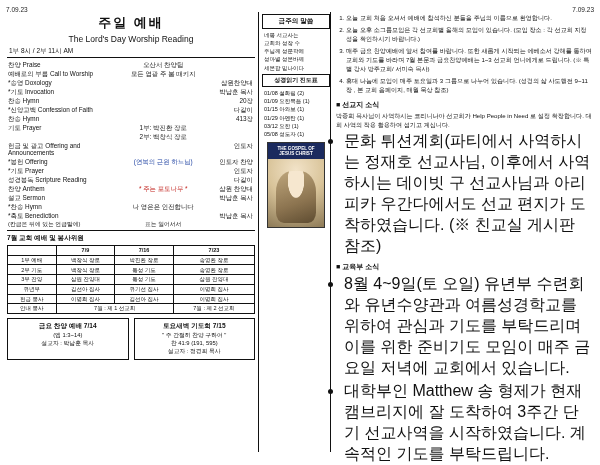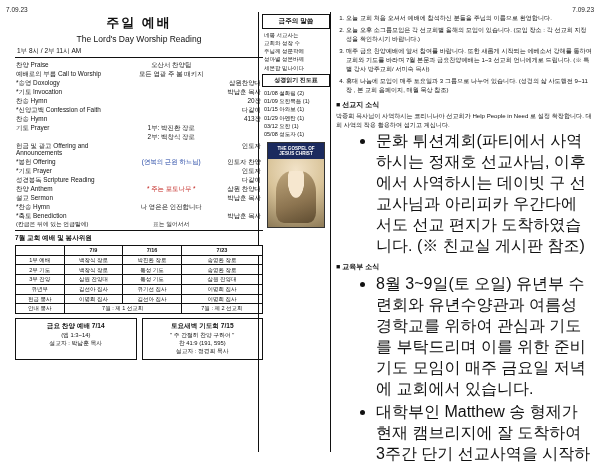--- a/index.html
+++ b/index.html
@@ -13,21 +13,21 @@
     overflow:hidden;
   }
   .page { position:relative; width:600px; height:465px; }
 
   .dateline { position:absolute; font-size:6.5px; color:#222; }
   .dateline.left { left:6px; top:6px; }
   .dateline.right { right:6px; top:6px; }
 
   
   .col { position:absolute; top:14px; }
-  .col1 { left:15px; width:248px; }
+  .col1 { left:7px; width:248px; }
   .col2 { left:262px; width:68px; }
   .col3 { left:334px; width:258px; }
 
   .vline { position:absolute; top:12px; width:1px; background:#111; }
   .v1 { left:258px; height:440px; }
   .v2 { left:330px; height:440px; }
 
   
   .title-ko {
     text-align:center; font-size:13px; font-weight:bold; letter-spacing:2px;
@@ -100,21 +100,21 @@
   .c3title {
     font-size:8px; font-weight:bold; margin:0 0 3px 4px;
   }
   ol.notices {
     margin:0; padding-left:12px; font-size:6.1px; line-height:1.45;
   }
   ol.notices > li { margin-bottom:3.5px; }
   .c3sect { font-size:7px; font-weight:bold; margin:5px 0 2px 2px; }
   .c3body { font-size:6.1px; line-height:1.45; margin:0 0 0 2px; }
   ul.dash { margin:1px 0 0 0; padding-left:10px; }
-  ul.dash li { margin-bottom:2px;margin-left:32px; }
+  ul.dash li { margin-bottom:2px; }
 </style>
 </head>
 <body>
 
 <div class="page">
 
   <span class="dateline left">7.09.23</span>
   <span class="dateline right">7.09.23</span>
 
   <div class="vline v1"></div>
@@ -328,19 +328,19 @@
     </div>
     <div class="c3body">박중희 목사님이 사역하시는 코리니나아 선교회가 Help People in Need 로 설정 확장합니다. 대회 사역의 작용 활용하여 섬기고 계십니다.</div>
     <ul class="dash">
       <li>문화 튀션계회(파티에서 사역하시는 정재호 선교사님, 이후에서 사역하시는 데이빗 구 선교사님과 아리피카 우간다에서도 선교 편지가 도착하였습니다. (※ 친교실 게시판 참조)</li>
     </ul>
 
     <div class="c3sect">
       <span>■ </span><span>교육부 소식</span>
     </div>
     <ul class="dash">
-      <li>8월 3~9일(토 오일) 유년부 수련회와 유년수양관과 여름성경학교를 위하여 관심과 기도를 부탁드리며 이를 위한 준비기도 모임이 매주 금요일 저녁에 교회에서 있습니다.</li>
+      <li>8월 4~9일(토 오일) 유년부 수련회와 유년수양관과 여름성경학교를 위하여 관심과 기도를 부탁드리며 이를 위한 준비기도 모임이 매주 금요일 저녁에 교회에서 있습니다.</li>
       <li>대학부인 Matthew 송 형제가 현재 캠브리지에 잘 도착하여 3주간 단기 선교사역을 시작하였습니다. 계속적인 기도를 부탁드립니다.</li>
     </ul>
 
   </div>
 
 </div>
 
 </body></html>

